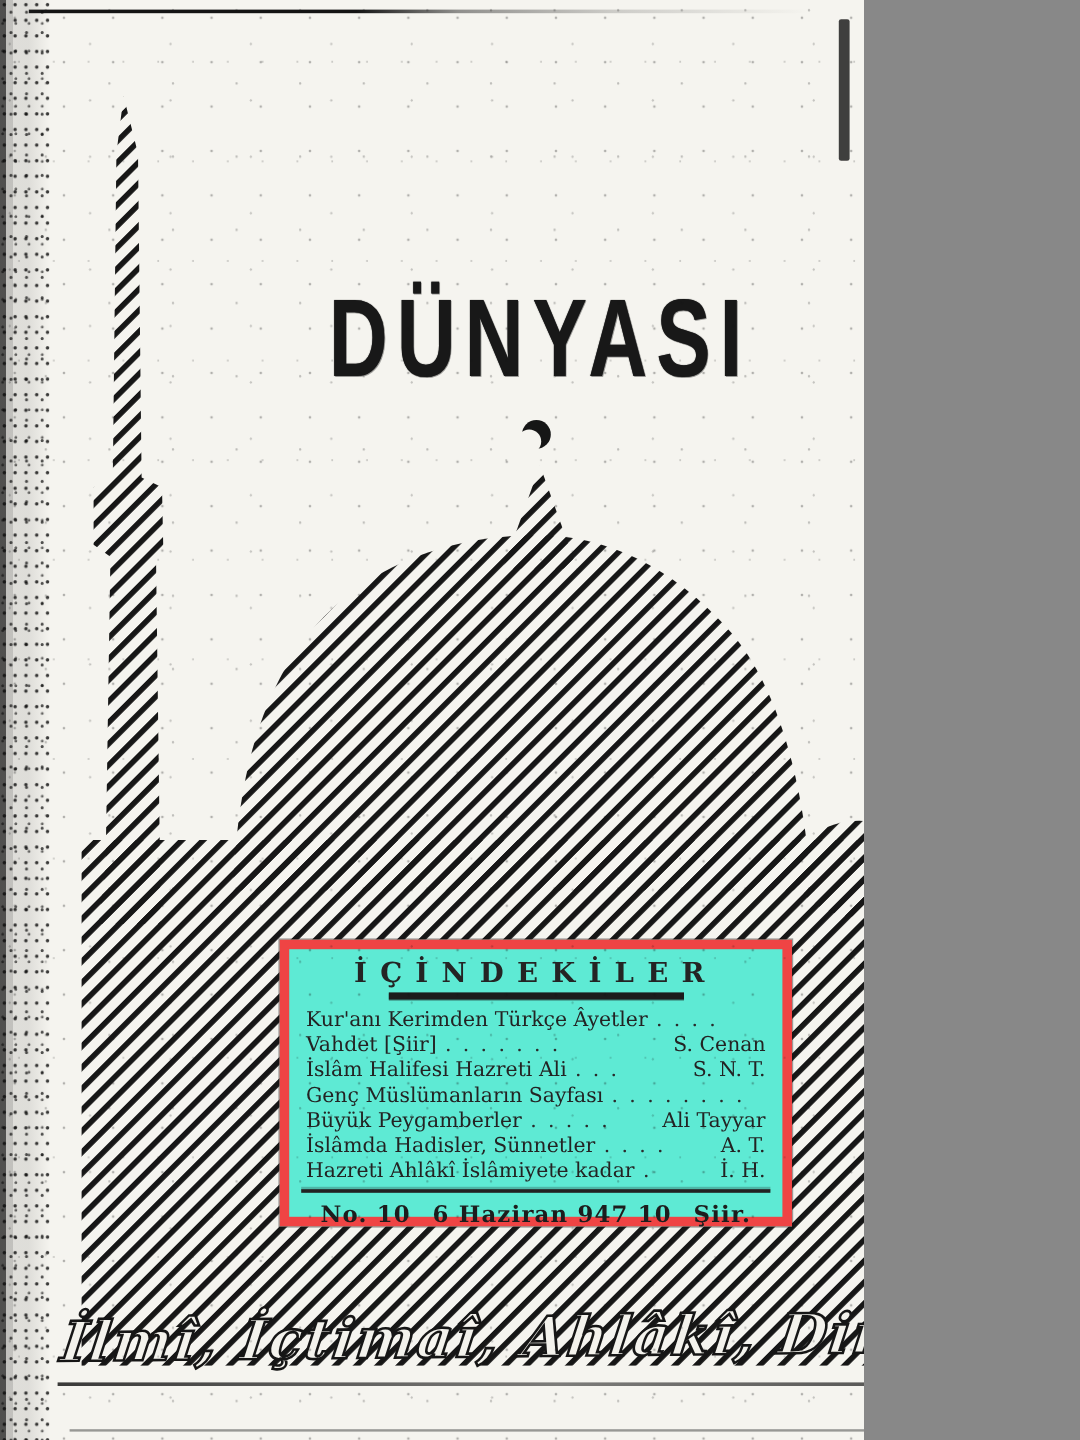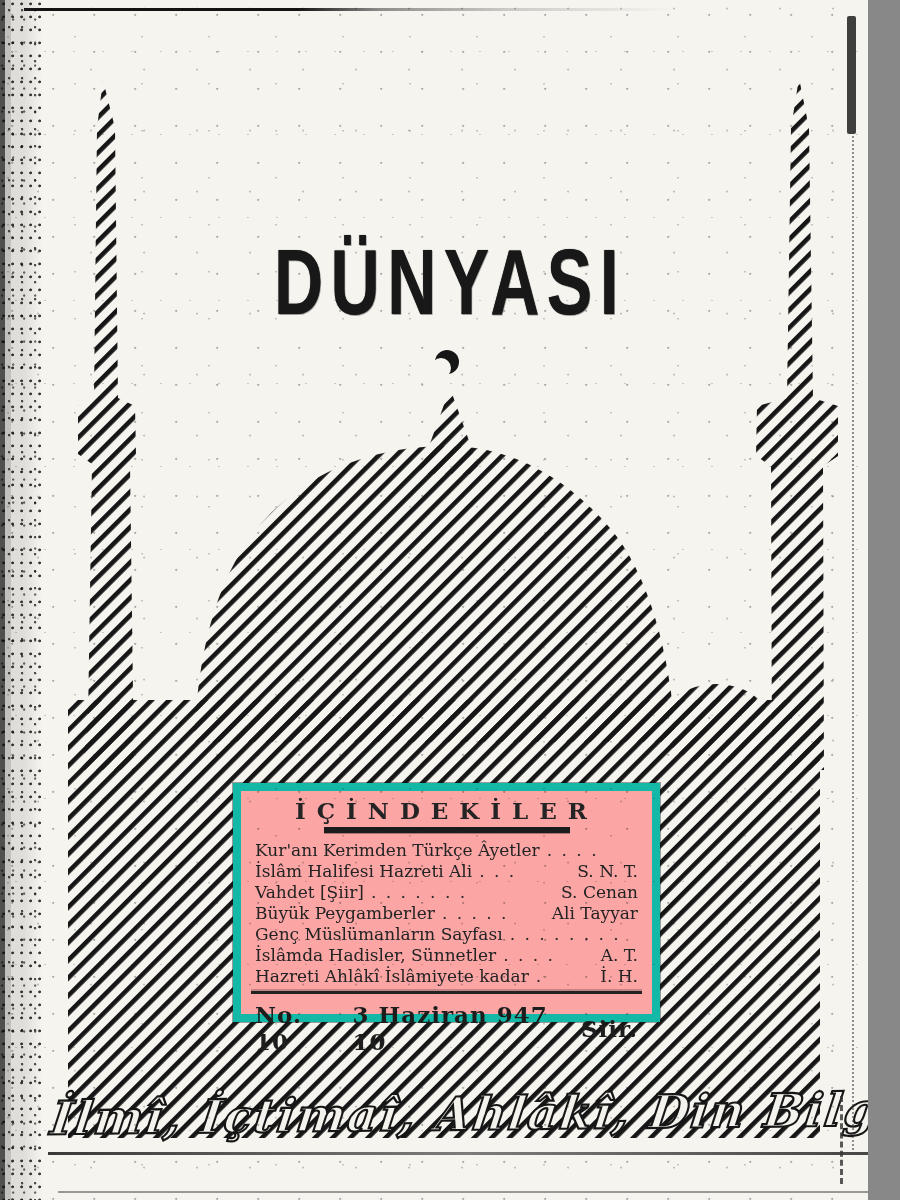--- a/index.html
+++ b/index.html
@@ -1,17 +1,17 @@
 <!DOCTYPE html>
 <html><head>
 <meta charset="utf-8">
 <style>
   html,body{margin:0;padding:0;background:#888;}
   #page{
-    position:relative;width:868px;height:1200px;overflow:hidden;
+    position:relative;width:720px;height:1200px;overflow:hidden;
     background:#f5f4ef;
     font-family:"DejaVu Serif","Liberation Serif",serif;
   }
   
   #page .noise{
     position:absolute;inset:0;pointer-events:none;z-index:5;
     background-image:
       radial-gradient(circle at 30% 40%, rgba(20,20,20,.55) 0 .8px, transparent 1.4px),
       radial-gradient(circle at 72% 14%, rgba(20,20,20,.45) 0 .7px, transparent 1.3px),
       radial-gradient(circle at 12% 78%, rgba(20,20,20,.4) 0 .7px, transparent 1.2px),
@@ -55,39 +55,39 @@
     font-family:"Liberation Sans","DejaVu Sans",sans-serif;
     font-weight:bold;font-size:92px;line-height:1;color:#181818;
     letter-spacing:10px;transform:scaleX(.74);transform-origin:50% 50%;
     text-shadow:0 0 1px #222, 1px 1px 0 rgba(20,20,20,.35);
   }
   
   svg.art{position:absolute;left:0;top:0;z-index:1;}
   
   .toc{
     position:absolute;left:233px;top:783px;width:427px;height:239px;z-index:2;
-    background:#fca5a5;border:8px solid #14b8a6;box-sizing:border-box;
+    background:#5eead4;border:8px solid #ef4444;box-sizing:border-box;
     box-shadow:0 0 0 1px rgba(20,20,20,.4);
     padding:6px 14px 0 14px;color:#1d1d1d;
   }
   .toc-header{
     text-align:center;font-size:23px;letter-spacing:11px;font-weight:bold;
     color:#242424;white-space:nowrap;
   }
   .toc-bar{width:246px;height:6px;background:#1c1c1c;margin:3px auto 7px auto;
     box-shadow:0 1px 0 rgba(20,20,20,.35);}
   .toc-list{font-size:17px;line-height:21px;}
   .toc-row{display:flex;white-space:nowrap;font-weight:500;color:#232323;align-items:flex-end;}
   .toc-row .dots{margin-left:7px;letter-spacing:2px;color:#2a2a2a;}
   .toc-row .author{margin-left:auto;padding-left:6px;}
   .toc-divider{height:3px;background:#222;margin:4px -4px 0 -4px;
     box-shadow:0 -2px 0 rgba(30,30,30,.25);}
   .toc-issue{
     display:flex;justify-content:center;align-items:center;gap:18px;
-    font-size:23px;font-weight:bold;letter-spacing:1px;margin-top:7px;color:#1d1d1d;
+    font-size:19px;font-weight:bold;letter-spacing:1px;margin-top:7px;color:#1d1d1d;
   }
   
   .banner{
     position:absolute;left:52px;top:1086px;width:800px;z-index:2;
     font-size:46px;font-style:italic;font-weight:bold;line-height:56px;
     white-space:nowrap;text-align:center;
     color:#f3f2ec;
     -webkit-text-stroke:2.2px #161616;
     transform:skewX(-8deg) rotate(-0.6deg);
     letter-spacing:2px;
@@ -142,54 +142,54 @@
   <div class="toc">
     <div class="toc-header">İÇİNDEKİLER</div>
     <div class="toc-bar"></div>
     <div class="toc-list">
       <div class="toc-row">
         <span>Kur'anı Kerimden Türkçe Âyetler</span>
         <span class="dots">. . . .</span>
         <span class="author"></span>
       </div>
       <div class="toc-row">
+        <span>Vahdet [Şiir]</span>
+        <span class="dots">. . . . . . .</span>
+        <span class="author">S. Cenan</span>
+      </div>
+      <div class="toc-row">
         <span>İslâm Halifesi Hazreti Ali</span>
         <span class="dots">. . .</span>
         <span class="author">S. N. T.</span>
       </div>
       <div class="toc-row">
-        <span>Vahdet [Şiir]</span>
-        <span class="dots">. . . . . . .</span>
-        <span class="author">S. Cenan</span>
+        <span>Genç Müslümanların Sayfası</span>
+        <span class="dots">. . . . . . . .</span>
+        <span class="author"></span>
       </div>
       <div class="toc-row">
         <span>Büyük Peygamberler</span>
         <span class="dots">. . . . .</span>
         <span class="author">Ali Tayyar</span>
-      </div>
-      <div class="toc-row">
-        <span>Genç Müslümanların Sayfası</span>
-        <span class="dots">. . . . . . . .</span>
-        <span class="author"></span>
       </div>
       <div class="toc-row">
         <span>İslâmda Hadisler, Sünnetler</span>
         <span class="dots">. . . .</span>
         <span class="author">A. T.</span>
       </div>
       <div class="toc-row">
         <span>Hazreti Ahlâkî İslâmiyete kadar</span>
         <span class="dots">.</span>
         <span class="author">İ. H.</span>
       </div>
     </div>
     <div class="toc-divider"></div>
     <div class="toc-issue">
       <span>No. 10</span>
-      <span>3 Haziran 947 10</span>
+      <span>6 Haziran 947 10</span>
       <span>Şiir.</span>
     </div>
   </div>
 
   <div class="banner">İlmî, İçtimaî, Ahlâkî, Din Bilgisi Mecmuası</div>
   <div class="rule-bottom-1"></div>
   <div class="rule-bottom-2"></div>
 
   <div class="noise"></div>
 </div>

